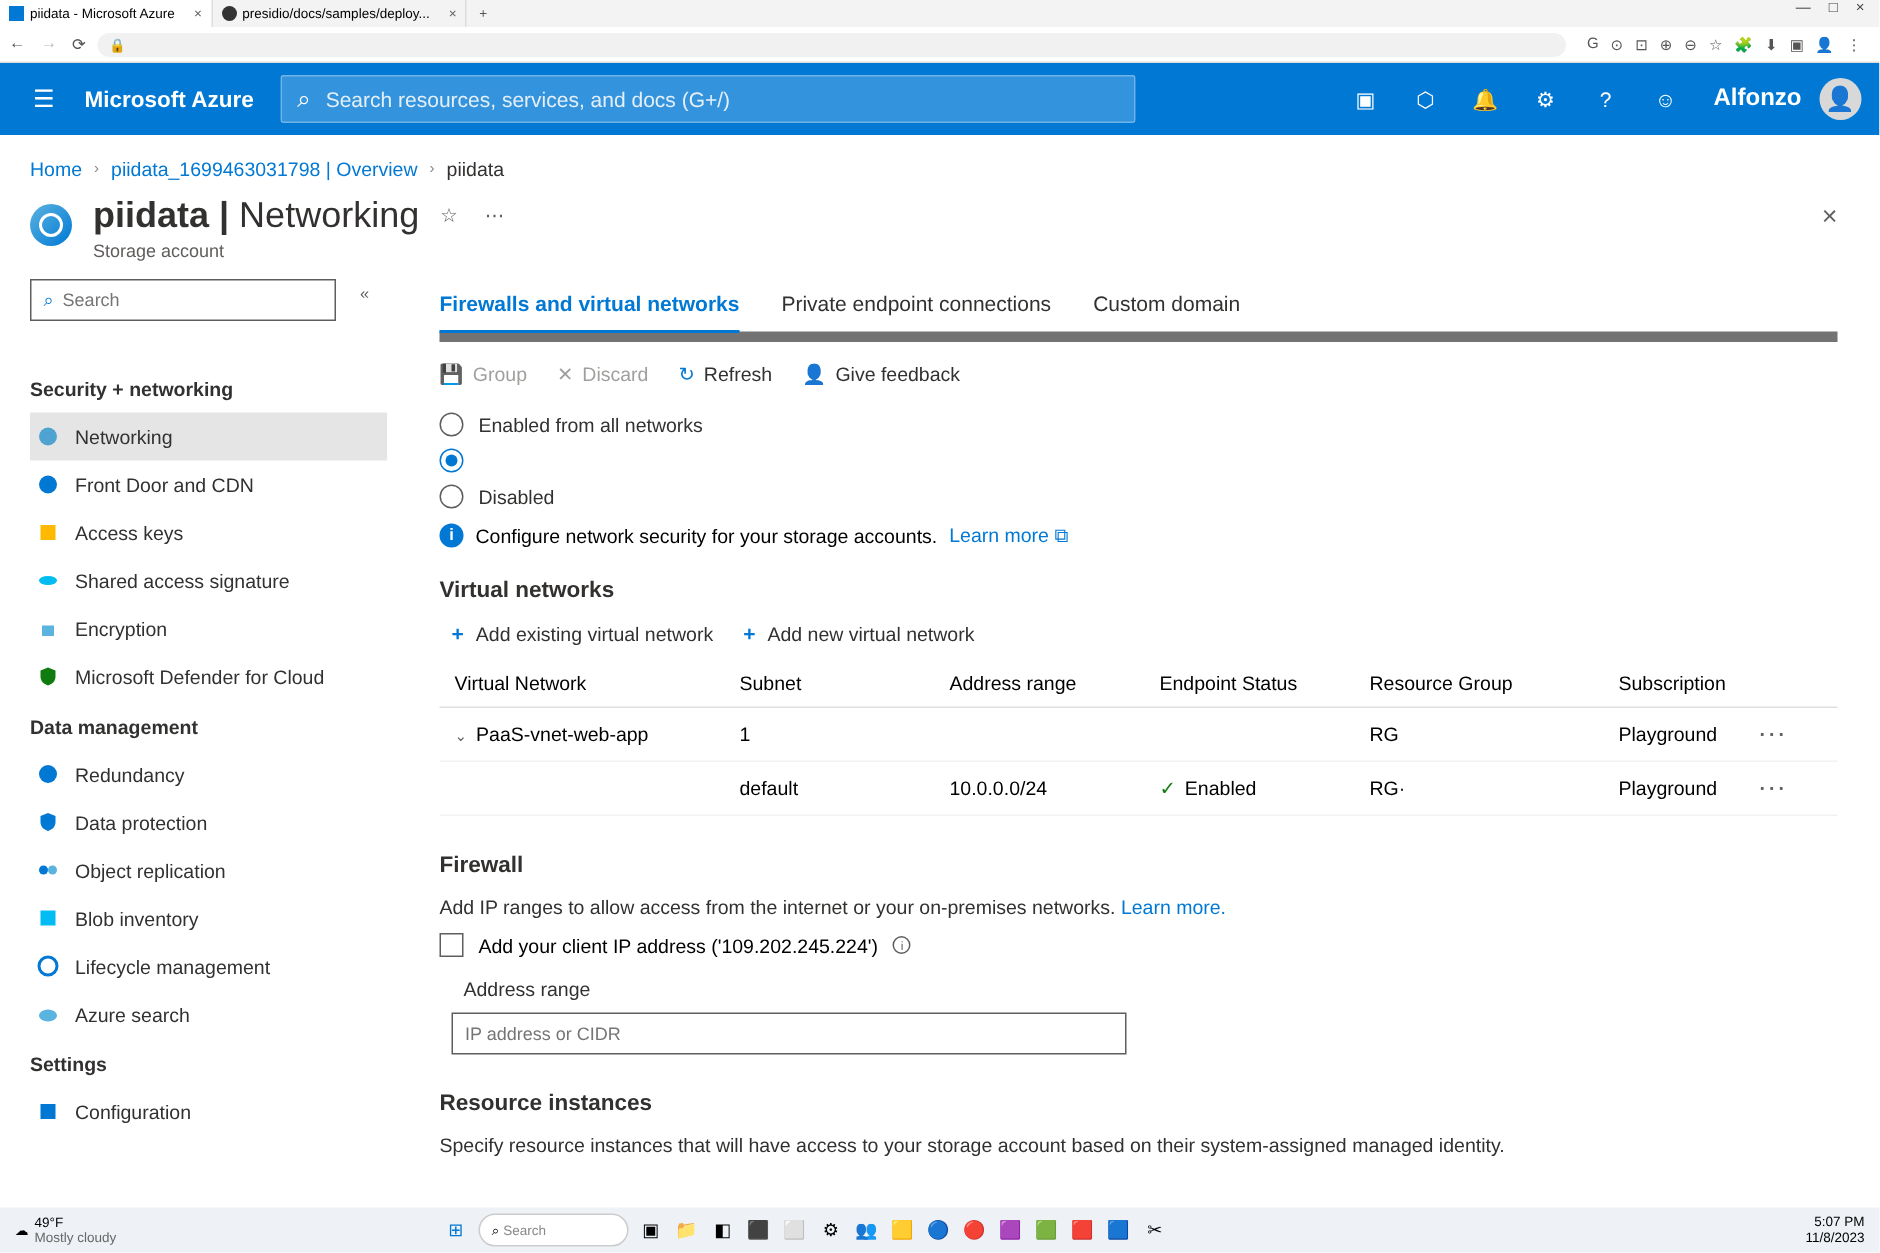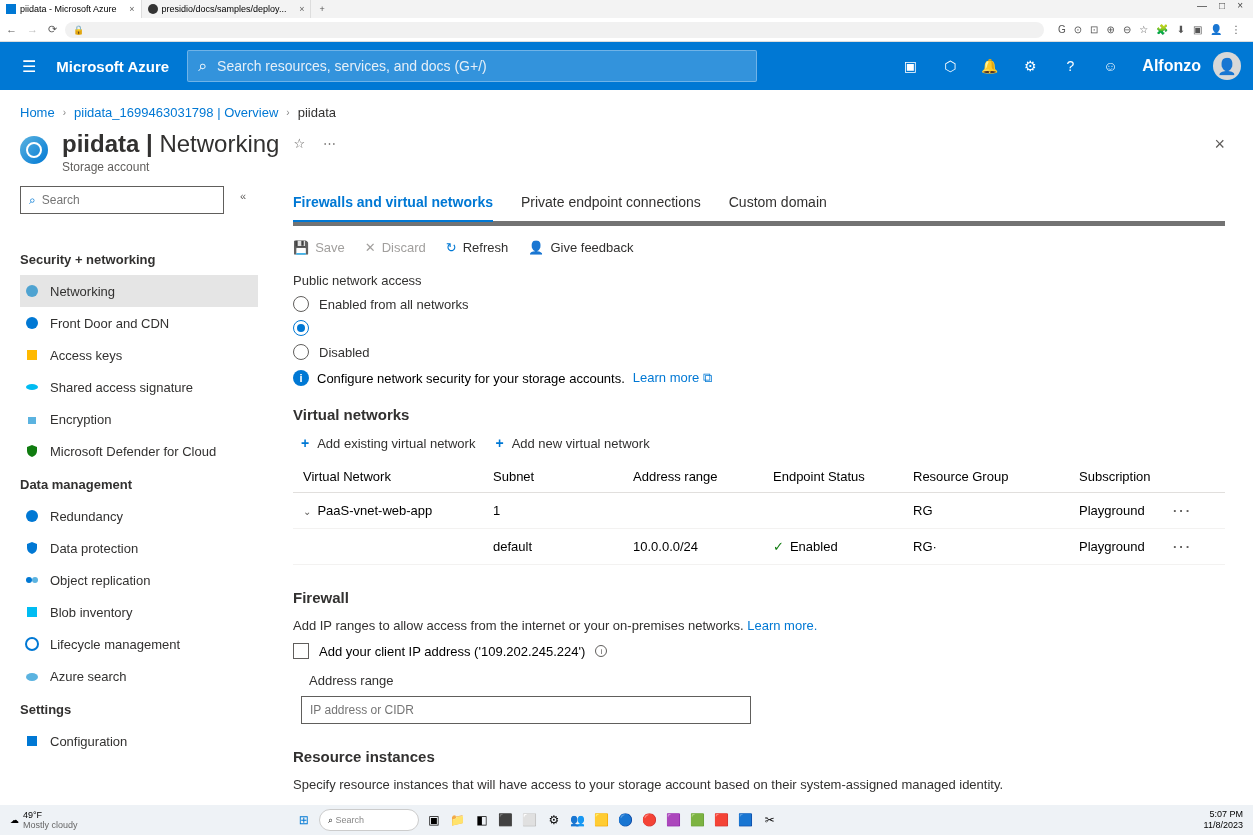--- a/index.html
+++ b/index.html
@@ -53,21 +53,21 @@
 .side-search { height: 28px; border: 1px solid #605e5c; width: 204px; display: flex; align-items: center; padding: 0 8px; gap: 6px; font-size: 12px; color: #605e5c; }
 .side-search input { border: none; flex: 1; font-size: 12px; outline: none; }
 .collapse-toggle { position: absolute; left: 240px; top: 12px; color: #605e5c; font-size: 11px; }
 .sb-scroll { height: calc(100% - 36px); overflow-y: auto; margin-top: 28px; padding-right: 4px; }
 .sb-section { font-size: 13px; font-weight: 600; color: #323130; padding: 10px 0 8px; }
 .sb-item { height: 32px; display: flex; align-items: center; gap: 10px; font-size: 13px; color: #323130; cursor: pointer; padding-left: 4px; }
 .sb-item.selected { background: #e5e5e5; margin-left: -24px; padding-left: 28px; margin-right: -4px; }
 .sb-icon { width: 16px; height: 16px; flex-shrink: 0; }
 
 .content { flex: 1; padding: 8px 28px 0 34px; overflow-y: auto; border-left: 1px solid transparent; }
-.tabs { display: flex; gap: 28px; border-bottom: 5px solid #737373; }
+.tabs { display: flex; gap: 28px; border-bottom: 7px solid #737373; }
 .tab-item { padding: 8px 0 10px; font-size: 14px; color: #323130; cursor: pointer; }
 .tab-item.active { color: #0078d4; border-bottom: 2px solid #0078d4; font-weight: 600; margin-bottom: -1px; }
 
 .toolbar { display: flex; gap: 20px; padding: 14px 0 18px; font-size: 13px; color: #323130; align-items: center; }
 .toolbar-btn { display: flex; align-items: center; gap: 6px; }
 .toolbar-btn.disabled { color: #a19f9d; }
 
 .sec-label { font-size: 13px; color: #323130; margin-bottom: 8px; }
 .radio-opt { display: flex; align-items: center; gap: 10px; font-size: 13px; color: #323130; margin-bottom: 8px; }
 .radio { width: 16px; height: 16px; border: 1px solid #605e5c; border-radius: 50%; display: flex; align-items: center; justify-content: center; }
@@ -300,37 +300,36 @@
   <div class="content">
     <div class="tabs">
       <div class="tab-item active">Firewalls and virtual networks</div>
       <div class="tab-item">Private endpoint connections</div>
       <div class="tab-item">Custom domain</div>
     </div>
 
     <div class="toolbar">
       <span class="toolbar-btn disabled">
           <span>💾</span>
-          <span>Save</span>
+          <span>Group</span>
         </span>
       <span class="toolbar-btn disabled">
           <span>✕</span>
           <span>Discard</span>
         </span>
       <span class="toolbar-btn">
           <span style="color:#0078d4">↻</span>
           <span>Refresh</span>
         </span>
       <span class="toolbar-btn">
           <span style="color:#0078d4">👤</span>
           <span>Give feedback</span>
         </span>
     </div>
 
-    <div class="sec-label">Public network access</div>
     <div class="radio-opt">
         <span class="radio"></span>
         <span>Enabled from all networks</span>
       </div>
     <div class="radio-opt">
         <span class="radio checked"></span>
       </div>
     <div class="radio-opt">
         <span class="radio"></span>
         <span>Disabled</span>

